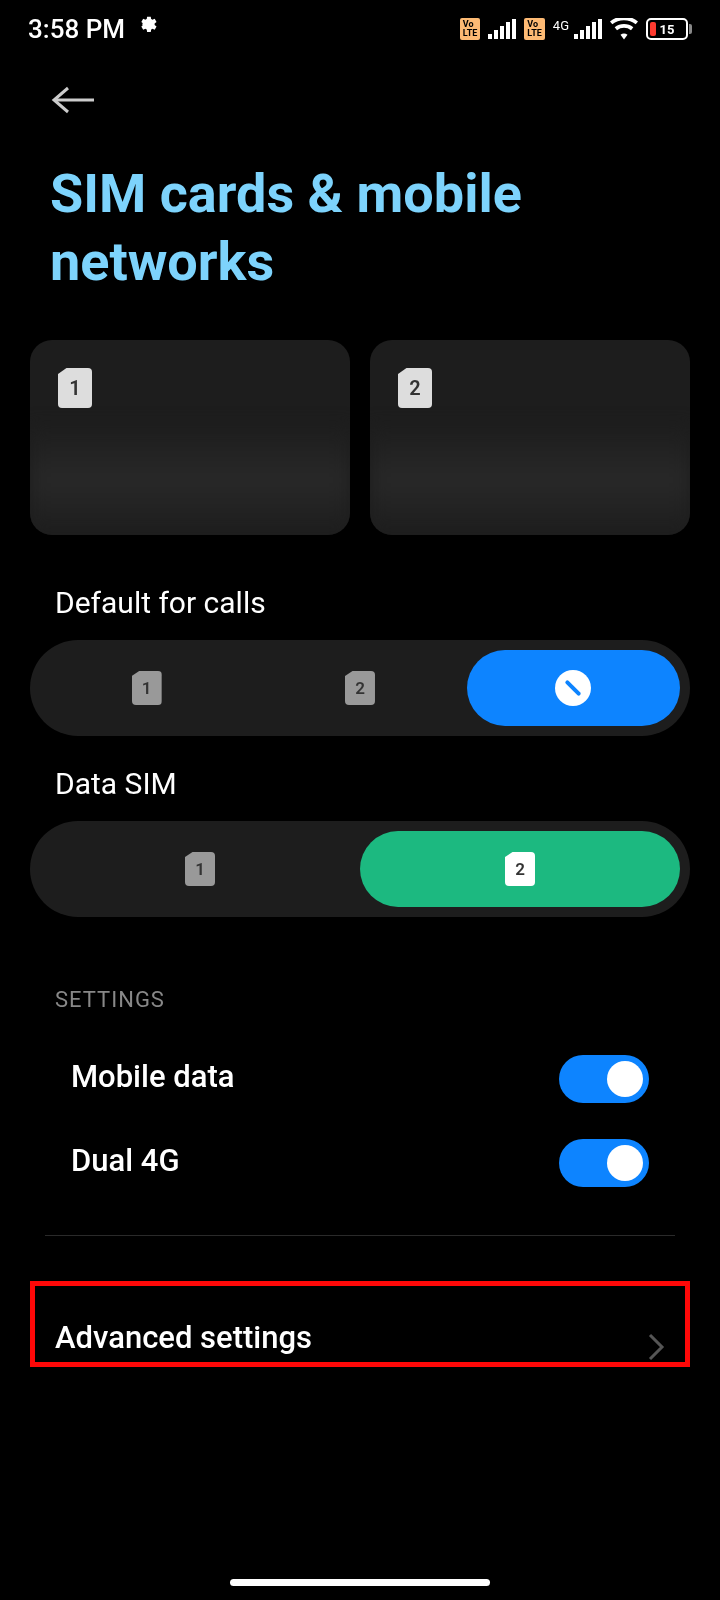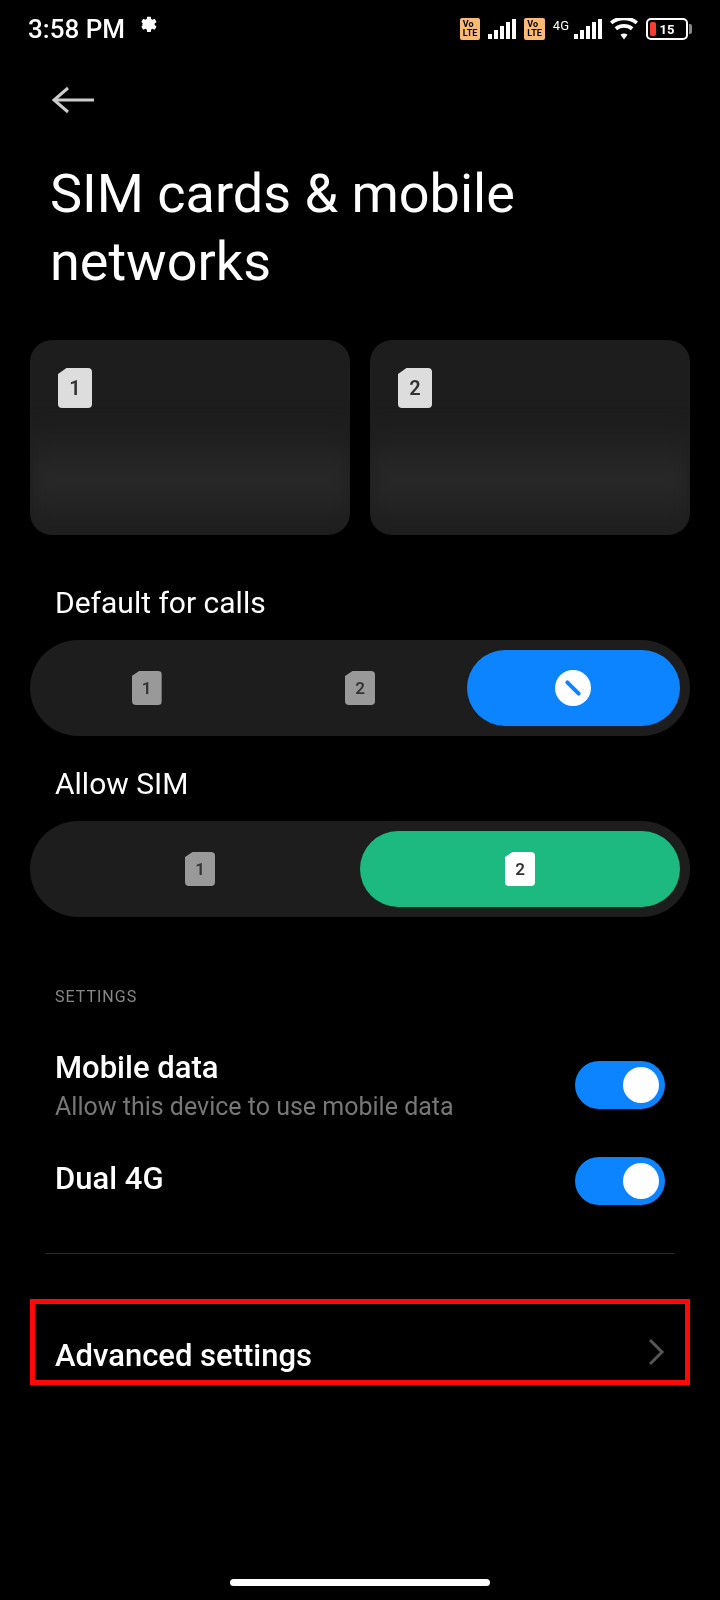--- a/index.html
+++ b/index.html
@@ -113,22 +113,22 @@
       width: 3px;
       height: 10px;
       background: #888;
       border-radius: 0 2px 2px 0;
     }
     .back-arrow {
       padding: 30px 40px 20px 50px;
     }
     .page-title {
       font-size: 54px;
-      font-weight: 400;
-      color: #ffffff;
+      font-weight: 700;
+      color: #7dd3fc;
       padding: 20px 61px 30px 50px;
       line-height: 1.25;
     }
     .sim-cards-row {
       display: flex;
       gap: 20px;
       padding: 15px 30px 20px 30px;
     }
     .sim-card {
       flex: 1;
@@ -217,30 +217,30 @@
       justify-content: center;
     }
     .deny-line {
       width: 20px;
       height: 4px;
       background: #0d84ff;
       transform: rotate(45deg);
       border-radius: 2px;
     }
     .settings-header {
-      font-size: 16px;
+      font-size: 22px;
       color: #888;
       letter-spacing: 1px;
       padding: 70px 55px 25px 55px;
     }
     .setting-row {
       display: flex;
       align-items: center;
       justify-content: space-between;
-      padding: 18px 55px;
+      padding: 18px 71px;
     }
     .setting-text {
       flex: 1;
     }
     .setting-title {
       font-size: 31px;
       font-weight: 500;
       color: #fff;
       margin-bottom: 6px;
     }
@@ -264,21 +264,21 @@
       right: 6px;
       top: 6px;
     }
     .divider {
       height: 1px;
       background: #2a2a2a;
       margin: 30px 45px 0 45px;
     }
     .advanced-row {
       display: flex;
-      align-items: flex-start;
+      align-items: flex-end;
       justify-content: space-between;
       padding: 38px 55px 30px 55px;
       margin-top: 45px;
       position: relative;
     }
     .red-highlight {
       position: absolute;
       left: 30px;
       right: 30px;
       top: 0;
@@ -374,36 +374,35 @@
   <div class="selector-option">
     <div class="sim-icon-small">2</div>
   </div>
   <div class="selector-option blue">
     <div class="deny-circle">
         <div class="deny-line"></div>
       </div>
   </div>
 </div>
 
-<div class="section-label">Allow SIM</div>
+<div class="section-label">Data SIM</div>
 <div class="selector-row">
   <div class="selector-option">
     <div class="sim-icon-small">1</div>
   </div>
   <div class="selector-option green">
     <div class="sim-icon-small white">2</div>
   </div>
 </div>
 
 <div class="settings-header">SETTINGS</div>
 
 <div class="setting-row">
   <div class="setting-text">
     <div class="setting-title">Mobile data</div>
-    <div class="setting-subtitle">Allow this device to use mobile data</div>
   </div>
   <div class="toggle">
     <div class="toggle-knob"></div>
   </div>
 </div>
 
 <div class="setting-row">
   <div class="setting-text">
     <div class="setting-title">Dual 4G</div>
   </div>

